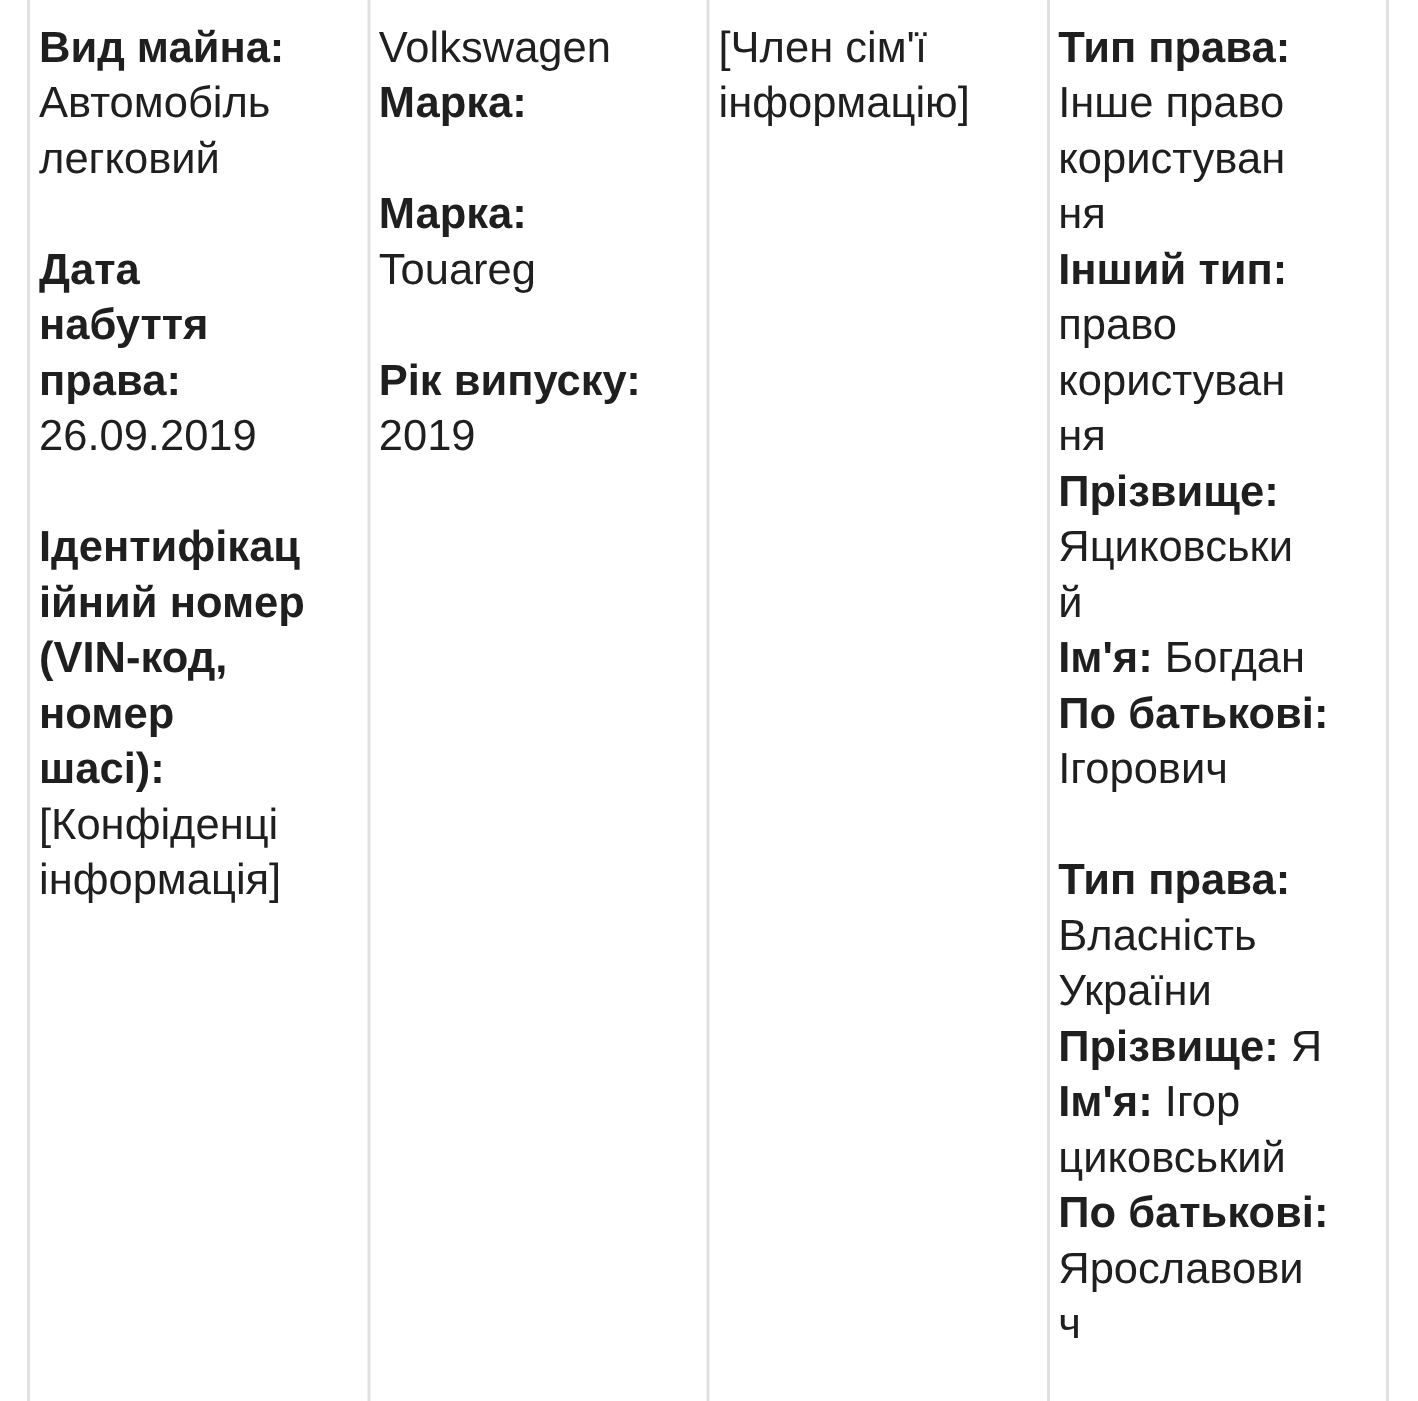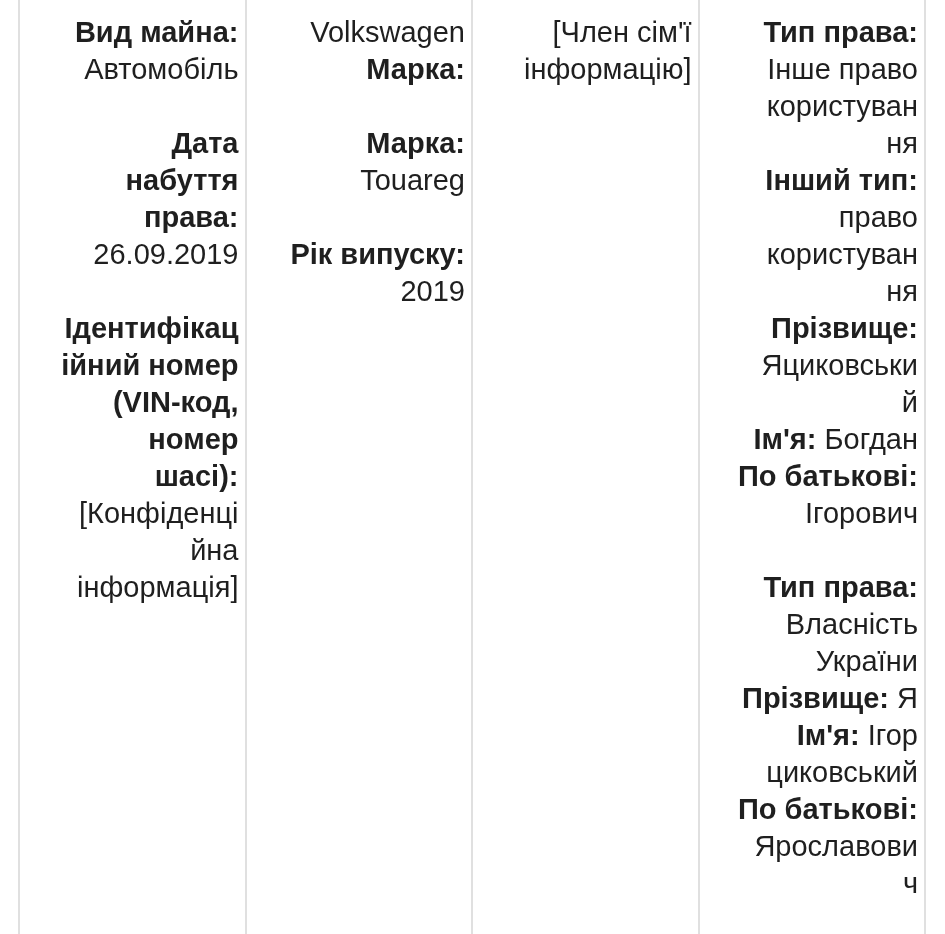--- a/index.html
+++ b/index.html
@@ -26,54 +26,54 @@
     width:908px;height:934px;
     display:flex;
     border-left:2px solid var(--border-color);
     box-sizing:border-box;
   }
   .cell{
     width:227px;
     box-sizing:border-box;
     border-right:2px solid var(--border-color);
     padding:14px 6px 0 6px;
-    text-align:right;
+    text-align:left;
     font-size:29px;
     line-height:37px;
     color:var(--text-color);
     overflow:hidden;
   }
   .line{
     white-space:pre;
   }
   .b{
     font-weight:700;
   }
 </style>
 </head>
 <body>
 
 <div class="page">
   <div class="decl-table">
     <div class="cell">
         <div class="line"><span class="b">Вид майна:</span></div>
         <div class="line"><span>Автомобіль</span></div>
+        <div class="line"><span>легковий</span></div>
         <div class="line">&nbsp;</div>
         <div class="line"><span class="b">Дата</span></div>
         <div class="line"><span class="b">набуття</span></div>
         <div class="line"><span class="b">права:</span></div>
         <div class="line"><span>26.09.2019</span></div>
         <div class="line">&nbsp;</div>
         <div class="line"><span class="b">Ідентифікац</span></div>
         <div class="line"><span class="b">ійний номер</span></div>
         <div class="line"><span class="b">(VIN-код,</span></div>
         <div class="line"><span class="b">номер</span></div>
         <div class="line"><span class="b">шасі):</span></div>
         <div class="line"><span>[Конфіденці</span></div>
-        <div class="line"><span>йна</span></div>
         <div class="line"><span>інформація]</span></div>
       </div>
     <div class="cell">
         <div class="line"><span>Volkswagen</span></div>
         <div class="line"><span class="b">Марка:</span></div>
         <div class="line">&nbsp;</div>
         <div class="line"><span class="b">Марка:</span></div>
         <div class="line"><span>Touareg</span></div>
         <div class="line">&nbsp;</div>
         <div class="line"><span class="b">Рік випуску:</span></div>

